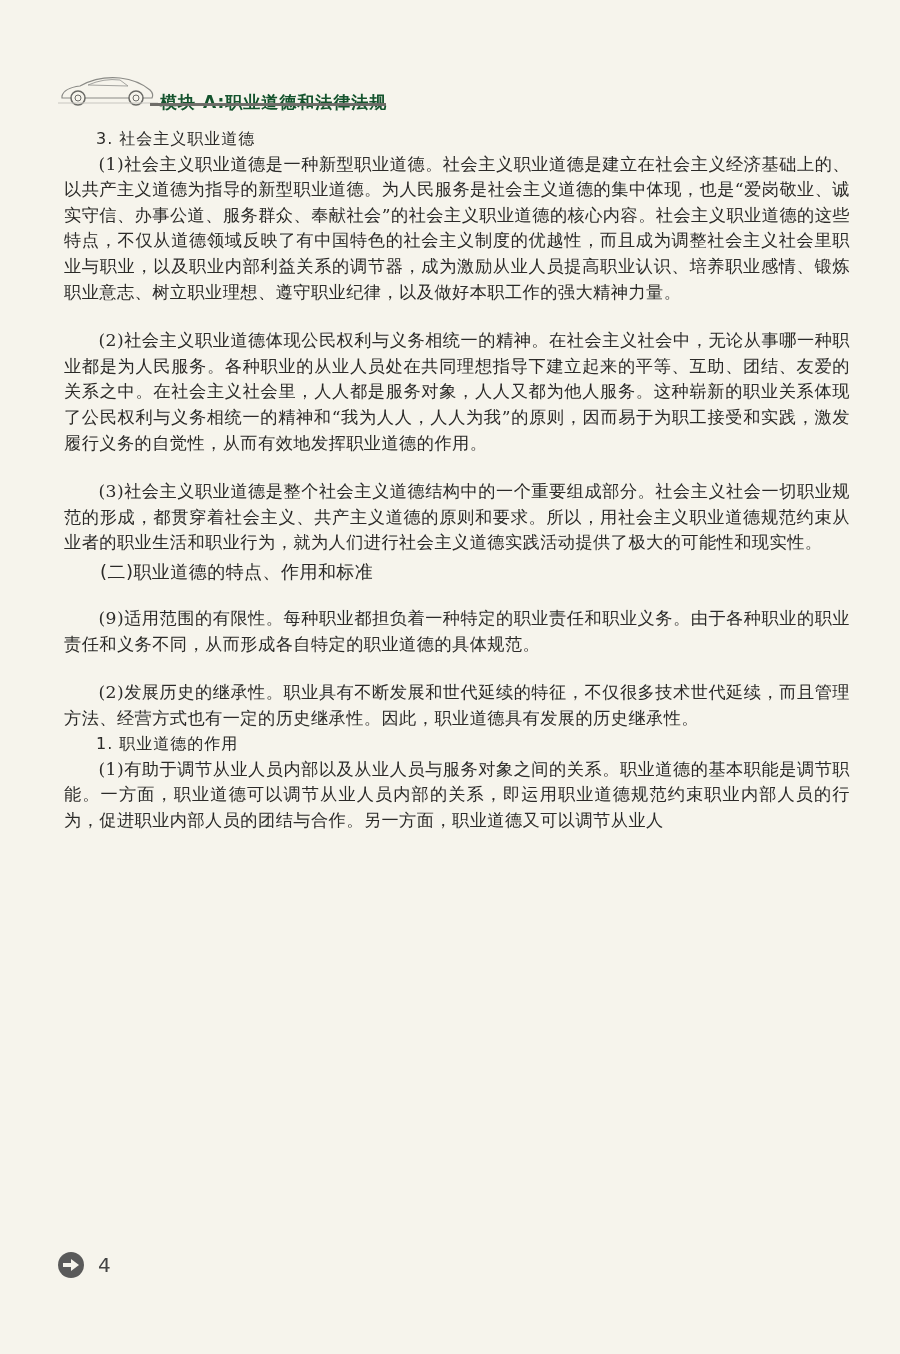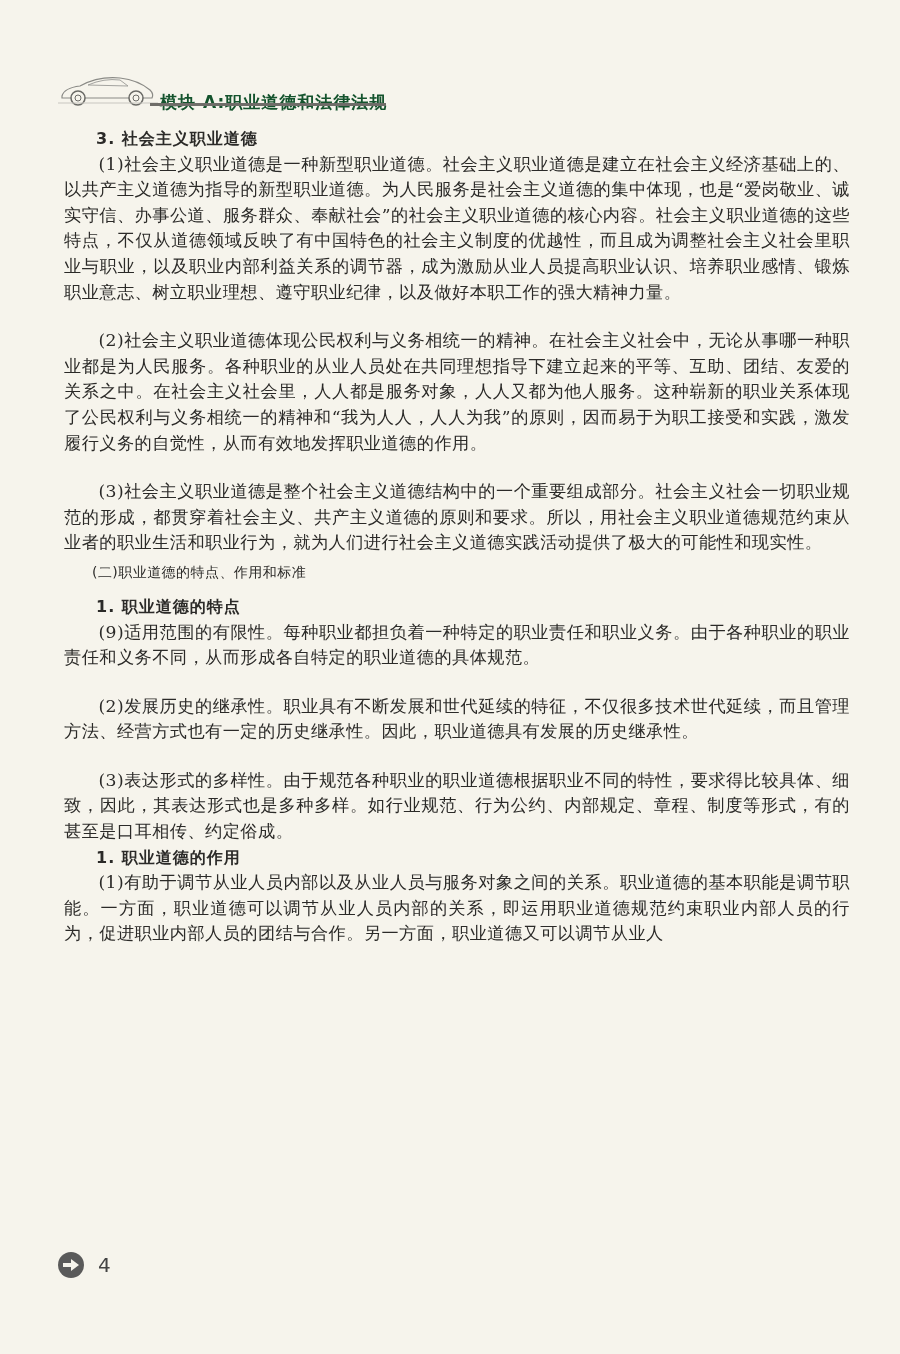--- a/index.html
+++ b/index.html
@@ -25,25 +25,25 @@
     position: absolute; left: 92px; top: 31px; width: 236px; height: 3px; background: #6f6d69;
   }
   .content {
     position: absolute; left: 64px; top: 126px; width: 786px;
     font-size: 17.2px; line-height: 25.6px; letter-spacing: 0.45px;
     text-align: justify;
   }
   .content p { margin: 0 0 0 0; text-indent: 2em; }
   .content .h {
     text-indent: 2em; font-family: "DejaVu Sans", "Liberation Sans", sans-serif;
-    font-size: 16px; letter-spacing: 1px; margin: 0; font-weight: bold;
+    font-size: 16px; letter-spacing: 1px; margin: 0;
   }
   .content .h2 {
     text-indent: 2em; font-family: "DejaVu Sans", "Liberation Sans", sans-serif;
-    font-size: 14px; margin: 2px 0 8px 0; line-height: 28px;
+    font-size: 18px; margin: 2px 0 20px 0; line-height: 28px;
   }
   .content p + p { margin-top: 23px; }
   .pagenum {
     position: absolute; left: 58px; top: 1250px; height: 30px;
     display: flex; align-items: center;
   }
   .pagenum .arrow {
     width: 26px; height: 26px; border-radius: 50%; background: #5a5a5a;
     display: flex; align-items: center; justify-content: center;
   }
@@ -68,24 +68,22 @@
   <span class="title">模块 A:职业道德和法律法规</span>
   <div class="rule"></div>
 </div>
 
 <div class="content">
   <div class="h">3. 社会主义职业道德</div>
   <p>(1)社会主义职业道德是一种新型职业道德。社会主义职业道德是建立在社会主义经济基础上的、以共产主义道德为指导的新型职业道德。为人民服务是社会主义道德的集中体现，也是“爱岗敬业、诚实守信、办事公道、服务群众、奉献社会”的社会主义职业道德的核心内容。社会主义职业道德的这些特点，不仅从道德领域反映了有中国特色的社会主义制度的优越性，而且成为调整社会主义社会里职业与职业，以及职业内部利益关系的调节器，成为激励从业人员提高职业认识、培养职业感情、锻炼职业意志、树立职业理想、遵守职业纪律，以及做好本职工作的强大精神力量。</p>
   <p>(2)社会主义职业道德体现公民权利与义务相统一的精神。在社会主义社会中，无论从事哪一种职业都是为人民服务。各种职业的从业人员处在共同理想指导下建立起来的平等、互助、团结、友爱的关系之中。在社会主义社会里，人人都是服务对象，人人又都为他人服务。这种崭新的职业关系体现了公民权利与义务相统一的精神和“我为人人，人人为我”的原则，因而易于为职工接受和实践，激发履行义务的自觉性，从而有效地发挥职业道德的作用。</p>
   <p>(3)社会主义职业道德是整个社会主义道德结构中的一个重要组成部分。社会主义社会一切职业规范的形成，都贯穿着社会主义、共产主义道德的原则和要求。所以，用社会主义职业道德规范约束从业者的职业生活和职业行为，就为人们进行社会主义道德实践活动提供了极大的可能性和现实性。</p>
   <div class="h2">(二)职业道德的特点、作用和标准</div>
-  <div class="h">1. 职业道德的特点</div>
   <p>(9)适用范围的有限性。每种职业都担负着一种特定的职业责任和职业义务。由于各种职业的职业责任和义务不同，从而形成各自特定的职业道德的具体规范。</p>
   <p>(2)发展历史的继承性。职业具有不断发展和世代延续的特征，不仅很多技术世代延续，而且管理方法、经营方式也有一定的历史继承性。因此，职业道德具有发展的历史继承性。</p>
-  <p>(3)表达形式的多样性。由于规范各种职业的职业道德根据职业不同的特性，要求得比较具体、细致，因此，其表达形式也是多种多样。如行业规范、行为公约、内部规定、章程、制度等形式，有的甚至是口耳相传、约定俗成。</p>
   <div class="h">1. 职业道德的作用</div>
   <p>(1)有助于调节从业人员内部以及从业人员与服务对象之间的关系。职业道德的基本职能是调节职能。一方面，职业道德可以调节从业人员内部的关系，即运用职业道德规范约束职业内部人员的行为，促进职业内部人员的团结与合作。另一方面，职业道德又可以调节从业人</p>
 </div>
 
 <div class="pagenum">
   <span class="arrow">
     <svg width="18" height="14" viewBox="0 0 18 14">
         <path d="M1 5 H9 V1 L17 7 L9 13 V9 H1 Z" fill="#f6f4ec"></path>
       </svg>
   </span>

